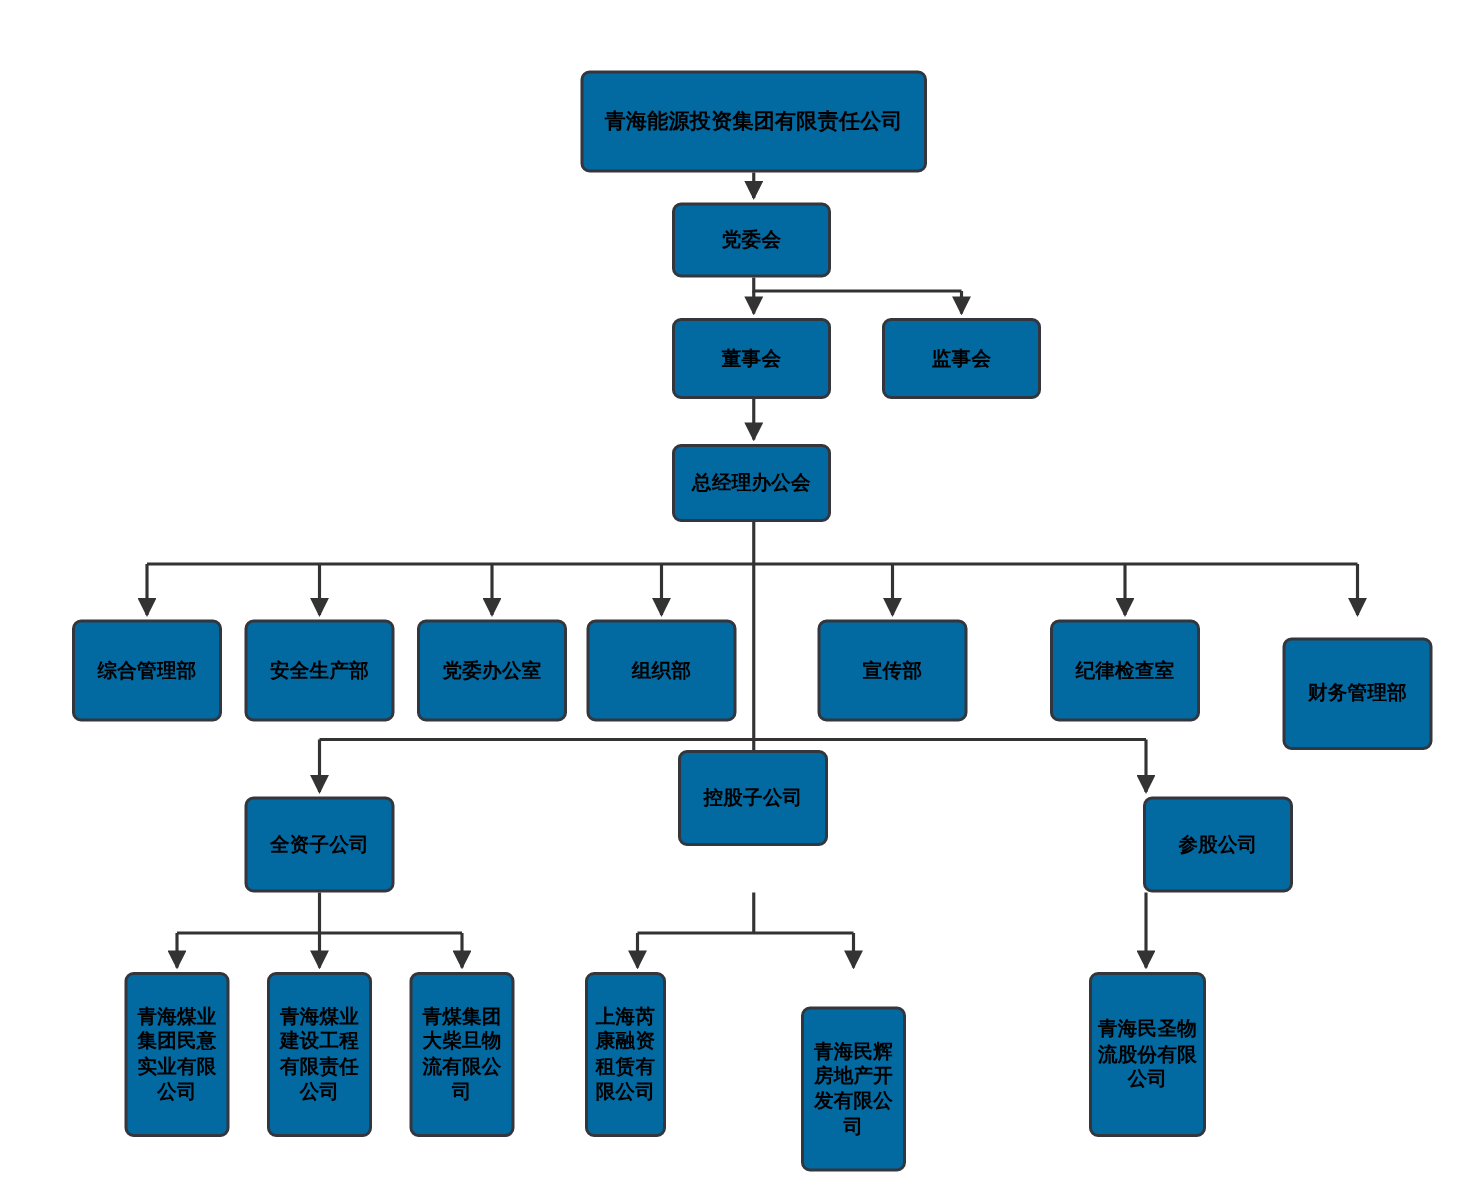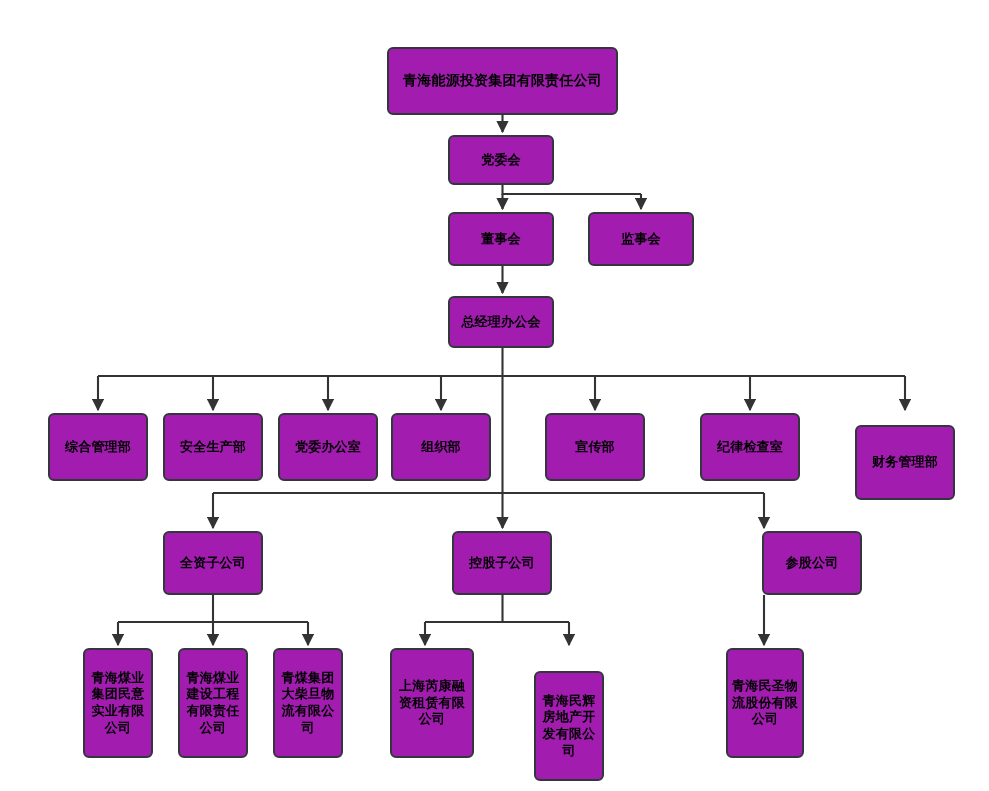--- a/index.html
+++ b/index.html
@@ -21,21 +21,21 @@
     position: absolute;
     left: 0;
     top: 0;
     width: 989px;
     height: 791px;
     pointer-events: none;
   }
   .node {
     position: absolute;
     box-sizing: border-box;
-    background: #a21caf;
+    background: #0369a1;
     border: 2px solid #33373D;
     border-radius: 6px;
     display: flex;
     align-items: center;
     justify-content: center;
     text-align: center;
     color: #000000;
     font-weight: bold;
     line-height: 1.28;
     letter-spacing: 0.2px;
@@ -144,39 +144,39 @@
       </div>
       <div class="node n-dept" style="left: 855px; top: 425px; width: 100px; height: 75px;">
         <span class="label">财务管理部</span>
       </div>
     </div>
 
   <div id="subsidiary-groups-layer">
       <div class="node n-group" style="left: 163px; top: 531px; width: 100px; height: 64px;">
         <span class="label">全资子公司</span>
       </div>
-      <div class="node n-group" style="left: 452px; top: 531px; width: 100px; height: 64px;">
+      <div class="node n-group" style="left: 452px; top: 500px; width: 100px; height: 64px;">
         <span class="label">控股子公司</span>
       </div>
       <div class="node n-group" style="left: 714px; top: 531px; width: 100px; height: 64px; margin-left: 48px;">
         <span class="label">参股公司</span>
       </div>
     </div>
 
   <div id="subsidiaries-layer">
       <div class="node n-leaf" style="left: 83px; top: 648px; width: 70px; height: 110px;">
         <span class="label">青海煤业集团民意实业有限公司</span>
       </div>
       <div class="node n-leaf" style="left: 178px; top: 648px; width: 70px; height: 110px;">
         <span class="label">青海煤业建设工程有限责任公司</span>
       </div>
       <div class="node n-leaf" style="left: 273px; top: 648px; width: 70px; height: 110px;">
         <span class="label">青煤集团大柴旦物流有限公司</span>
       </div>
-      <div class="node n-leaf" style="left: 390px; top: 648px; width: 84px; height: 110px;">
+      <div class="node n-leaf" style="left: 390px; top: 648px; width: 54px; height: 110px;">
         <span class="label">上海芮康融资租赁有限公司</span>
       </div>
       <div class="node n-leaf" style="left: 534px; top: 648px; width: 70px; height: 110px; margin-top: 23px;">
         <span class="label">青海民辉房地产开发有限公司</span>
       </div>
       <div class="node n-leaf" style="left: 726px; top: 648px; width: 78px; height: 110px;">
         <span class="label">青海民圣物流股份有限公司</span>
       </div>
     </div>
 

